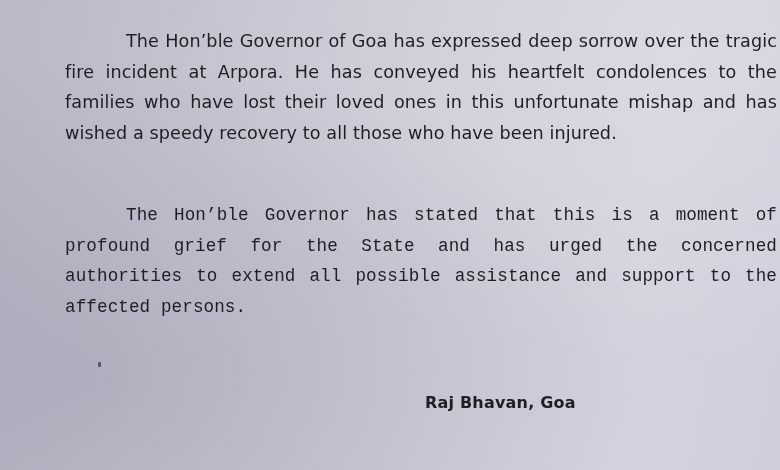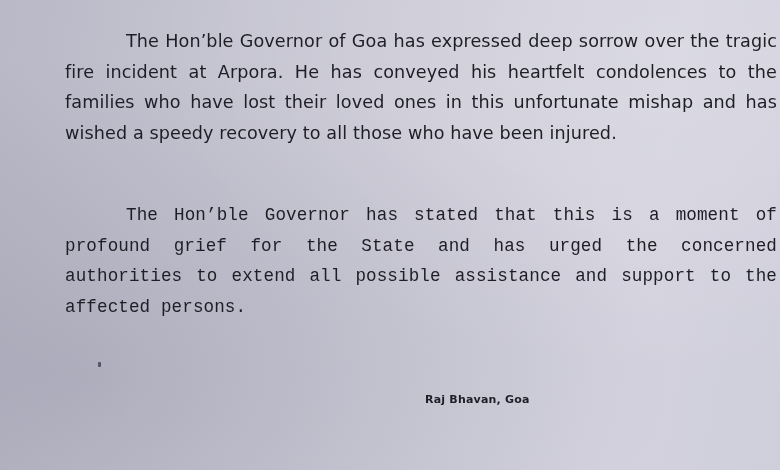--- a/index.html
+++ b/index.html
@@ -41,21 +41,21 @@
     .para .first {
       text-indent: 61px;
       display: block;
     }
     .para-1 { top: 26px; }
     .para-2 { top: 200px; font-family: Liberation Mono, monospace; }
     .signature {
       position: absolute;
       left: 425px;
       top: 393px;
-      font-size: 11px;
+      font-size: 16px;
       font-weight: bold;
       letter-spacing: 0.2px;
       margin: 0;
     }
     .speck {
       position: absolute;
       left: 98px;
       top: 362px;
       width: 3px;
       height: 5px;

